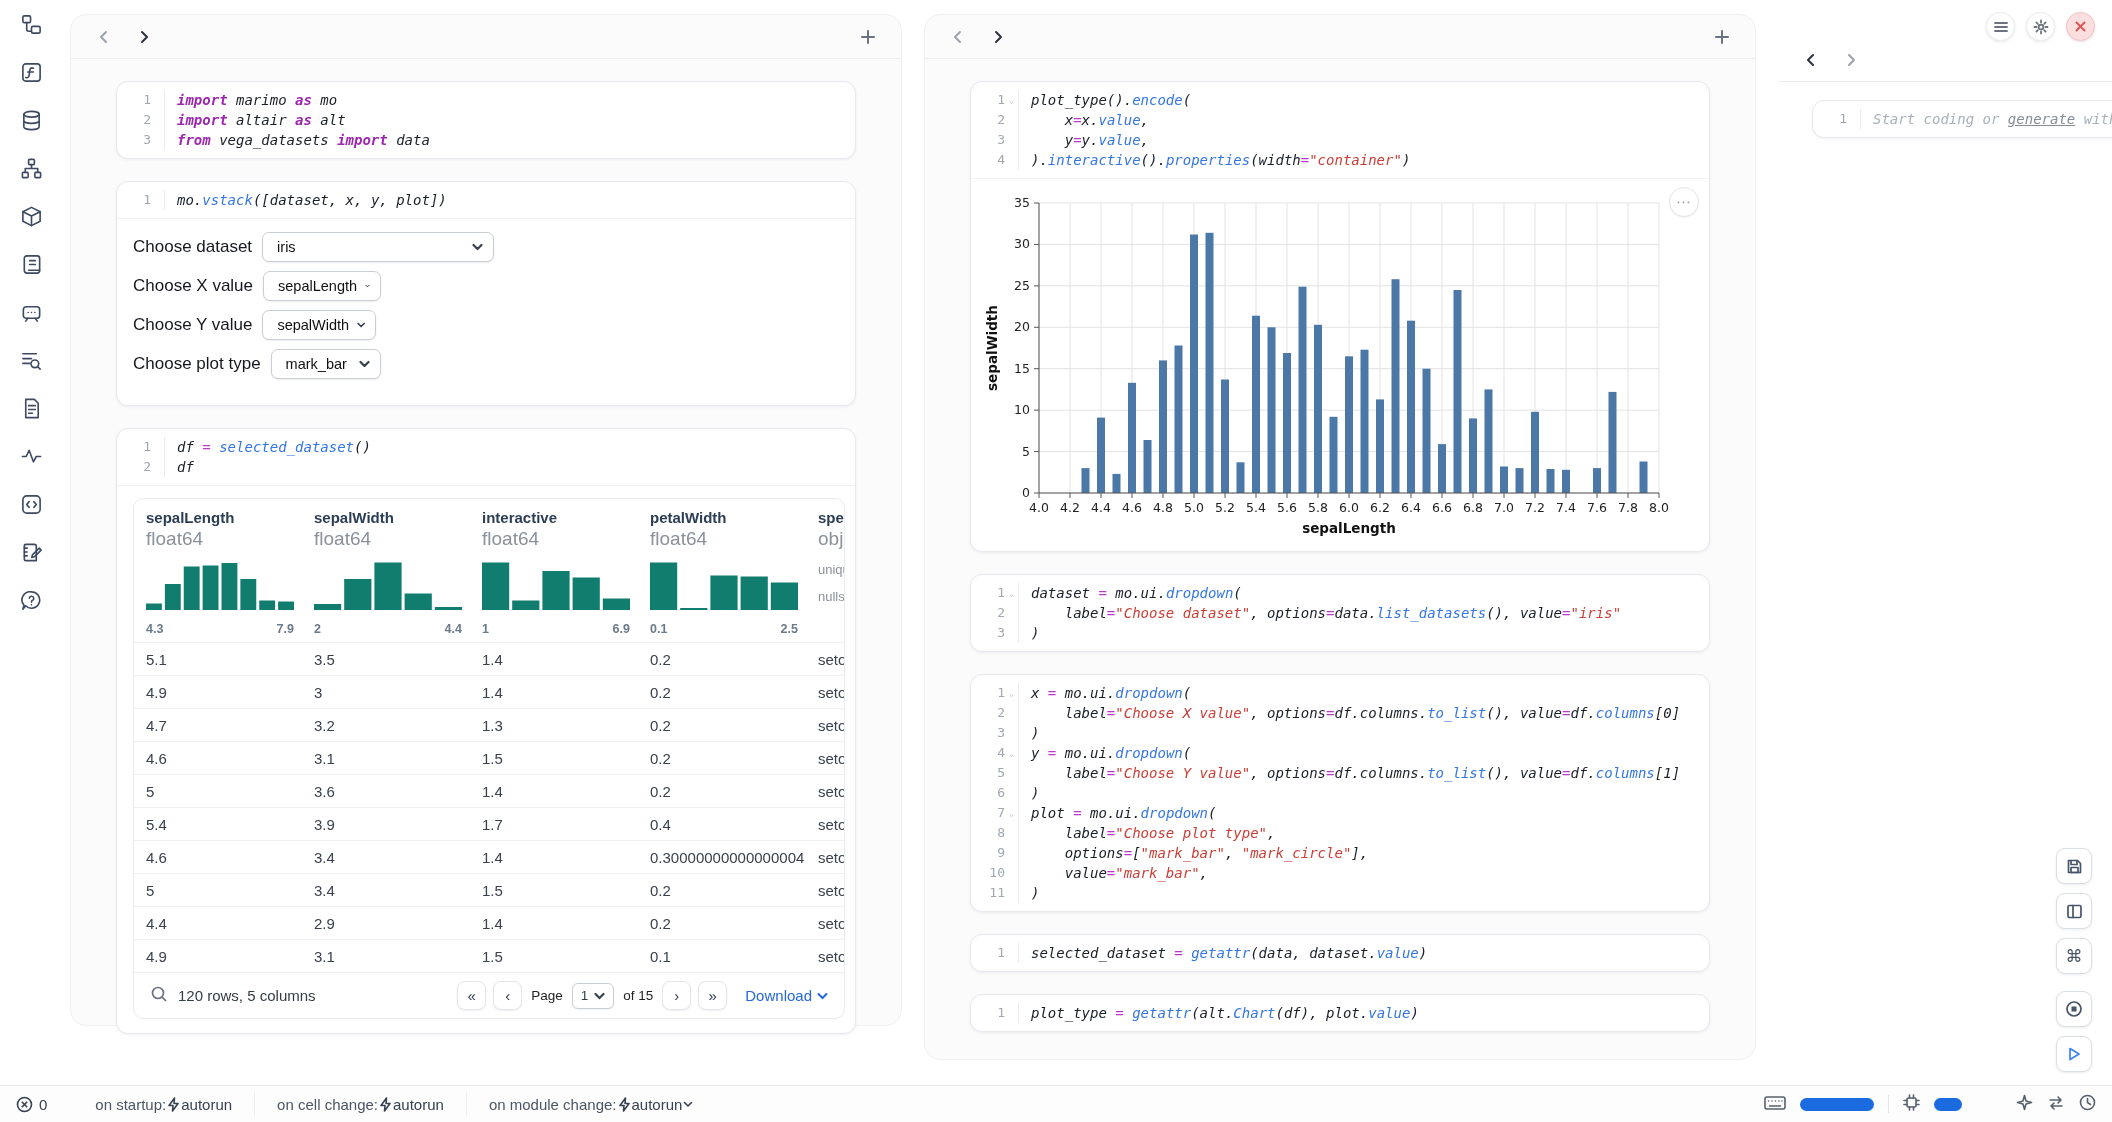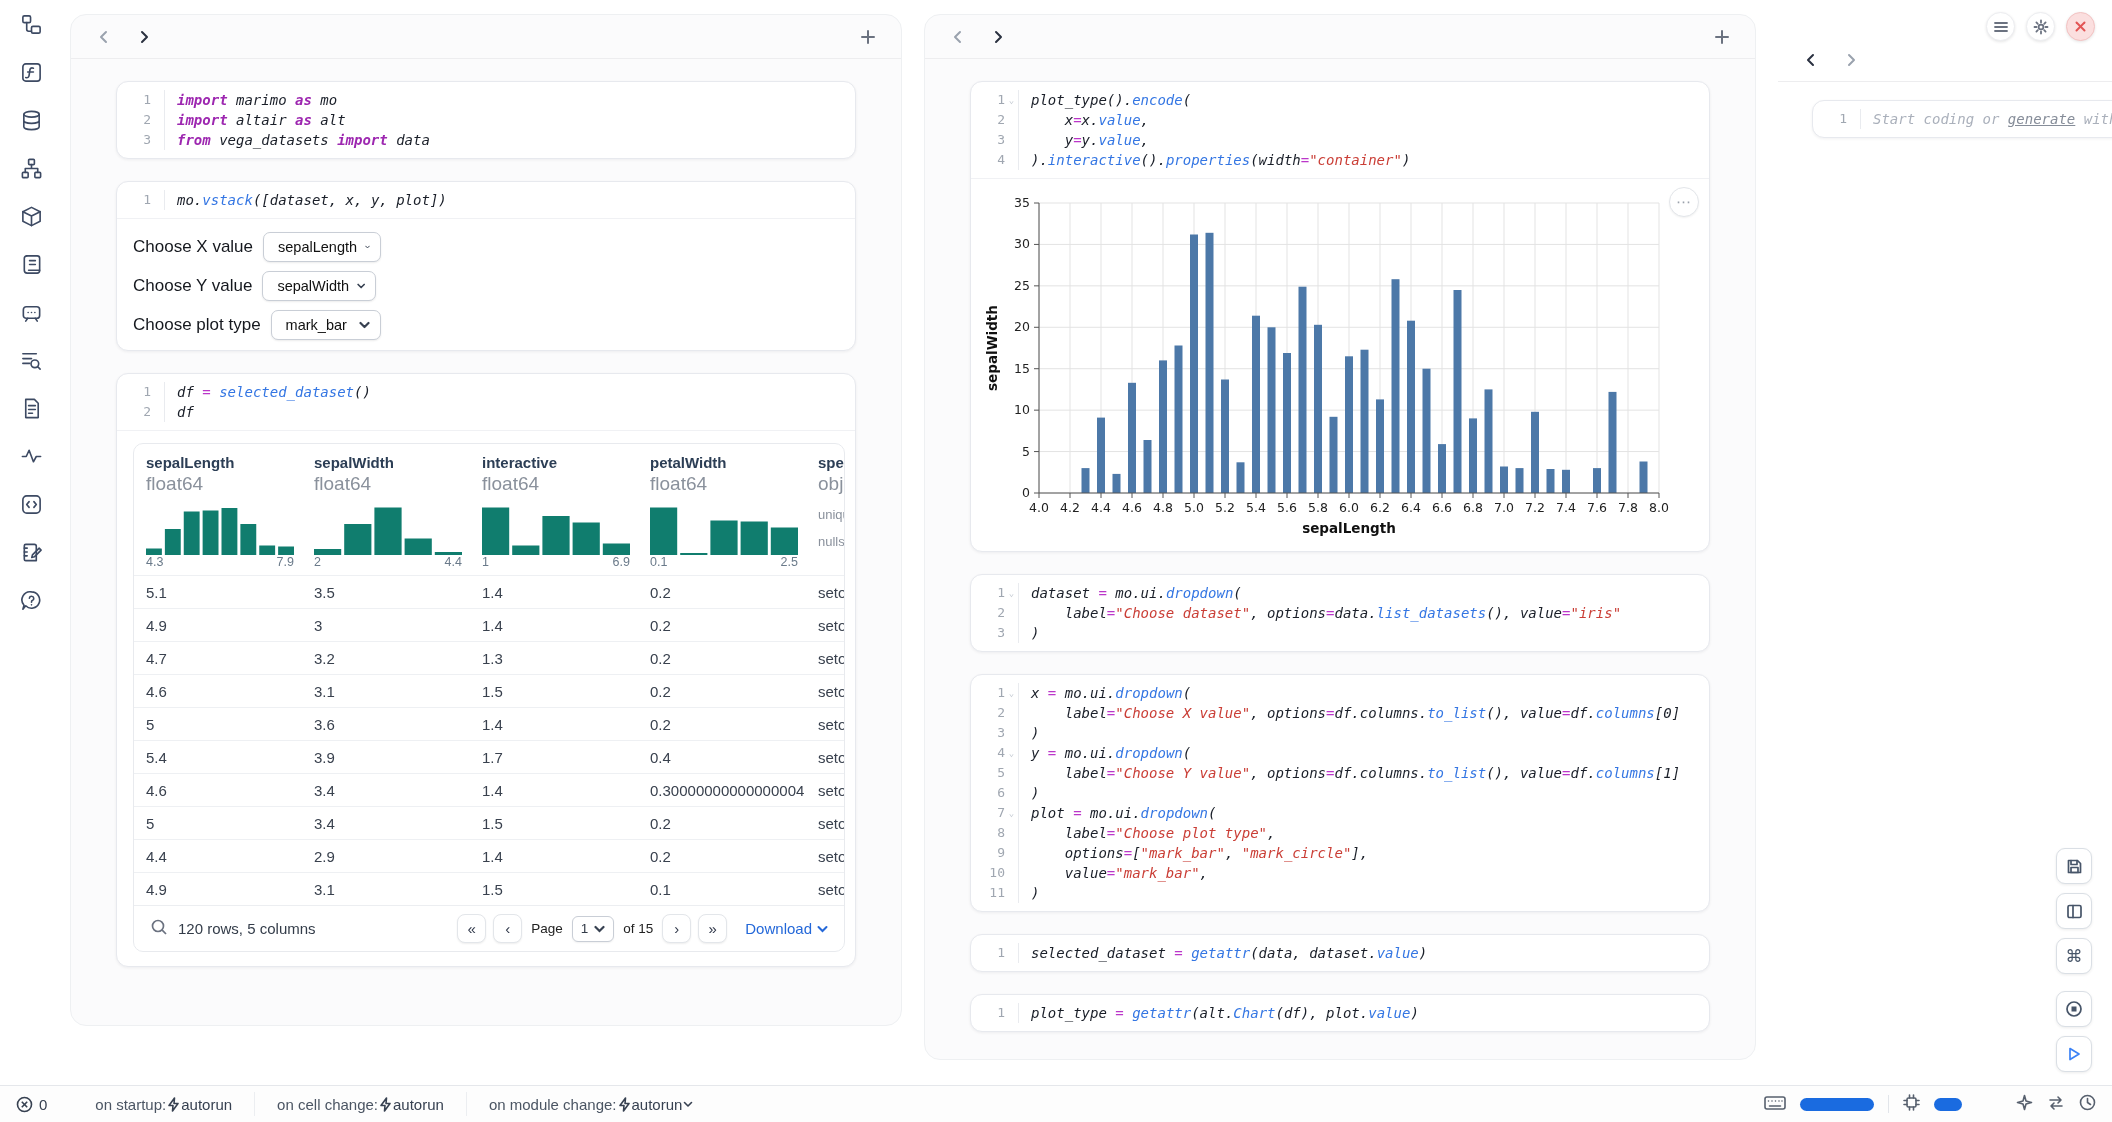--- a/index.html
+++ b/index.html
@@ -33,35 +33,35 @@
   .lno { width:34px; text-align:right; color:#a0a7b1; flex:0 0 34px; font-size:13px; }
   .mk { width:14px; text-align:center; color:#c2c8d0; font-size:9px; flex:0 0 14px; border-right:1px solid #e9ebef; }
   .src { padding-left:12px; white-space:pre; color:#1a1f29;font-style:italic; }
   .tk-p { color:#1a1f29; } .tk-k { color:#9d27b0; font-weight:bold; } .tk-f { color:#3476e3; }
   .tk-s { color:#ca3e36; } .tk-o { color:#bb36c9; }
 
   .cell-output { border-top:1px solid #f0f1f4; }
 
   
   .ctl-row { display:flex; align-items:center; margin:9px 0 9px 16px; font-size:17px; color:#15181e; }
-  .ctl-row:first-child { margin-top:13px; } .ctl-row:last-child { margin-bottom:10px; }
+  .ctl-row:first-child { margin-top:13px; } .ctl-row:last-child { margin-bottom:26px; }
   .sel { display:inline-flex; align-items:center; justify-content:space-between; margin-left:10px;
     border:1px solid #c9ced6; border-radius:7px; padding:4px 10px 4px 14px; height:30px;
     box-shadow:0 1px 2px rgba(0,0,0,.08); font-size:14.5px; color:#111; background:#fff; cursor:pointer; }
   .sel svg { stroke:#374151; stroke-width:2.2; fill:none; stroke-linecap:round; stroke-linejoin:round; margin-left:8px; }
 
   
   .tbl { margin:12px 16px 14px 16px; border:1px solid #e8eaee; border-radius:10px; overflow:hidden; width:712px; }
   .tbl-scroll { overflow:hidden; width:710px; }
   .thead { display:grid; grid-template-columns:repeat(5,168px); padding:10px 0 6px 0; }
   .th { padding:0 10px 0 12px; overflow:hidden; }
   .th .nm { font-size:15px; font-weight:bold; color:#2c3e55; white-space:nowrap; }
   .th .tp { font-size:19px; color:#8a919c; margin-top:2px; white-space:nowrap; }
   .th svg { display:block; margin-top:10px; }
-  .mm { display:flex; justify-content:space-between; width:148px; font-size:12.5px; color:#6a7a8a; margin-top:0; }
+  .mm { display:flex; justify-content:space-between; width:148px; font-size:12.5px; color:#6a7a8a; margin-top:12px;font-weight:bold; }
   .st { font-size:13px; color:#8a919c; margin-top:12px; white-space:nowrap; }
   .trow { display:grid; grid-template-columns:repeat(5,168px); border-top:1px solid #eef0f3; height:33px;
     align-items:center; font-size:15px; color:#39414e; }
   .trow > div { padding-left:12px; white-space:nowrap; overflow:hidden; }
   .tfoot { display:flex; align-items:center; border-top:1px solid #eceef1; height:46px; padding:0 16px;
     font-size:15px; color:#333c49; }
   .tfoot .cnt { margin-left:10px; }
   .pager { margin-left:auto; display:flex; align-items:center; gap:7px; }
   .pgbtn { width:29px; height:29px; border:1px solid #e3e6ea; border-radius:8px; background:#fff;
     box-shadow:0 1px 2px rgba(0,0,0,.07); display:flex; align-items:center; justify-content:center;
@@ -254,20 +254,29 @@
 
     <div class="cell">
       <div class="code">
           <div class="cl">
             <span class="lno">1</span>
             <span class="mk"></span>
             <span class="src"><span class="tk-p">mo.</span><span class="tk-f">vstack</span><span class="tk-p">([dataset, x, y, plot])</span></span>
           </div>
         </div>
       <div class="cell-output" id="controls-out">
+          <div class="ctl-row">
+            <span>Choose dataset</span>
+            <span class="sel" style="width:232px">
+              <span>iris</span>
+              <svg width="11" height="8" viewBox="0 0 11 8">
+                <polyline points="1.5,2 5.5,6 9.5,2"></polyline>
+              </svg>
+            </span>
+          </div>
           <div class="ctl-row">
             <span>Choose X value</span>
             <span class="sel" style="width:118px">
               <span>sepalLength</span>
               <svg width="11" height="8" viewBox="0 0 11 8">
                 <polyline points="1.5,2 5.5,6 9.5,2"></polyline>
               </svg>
             </span>
           </div>
           <div class="ctl-row">

